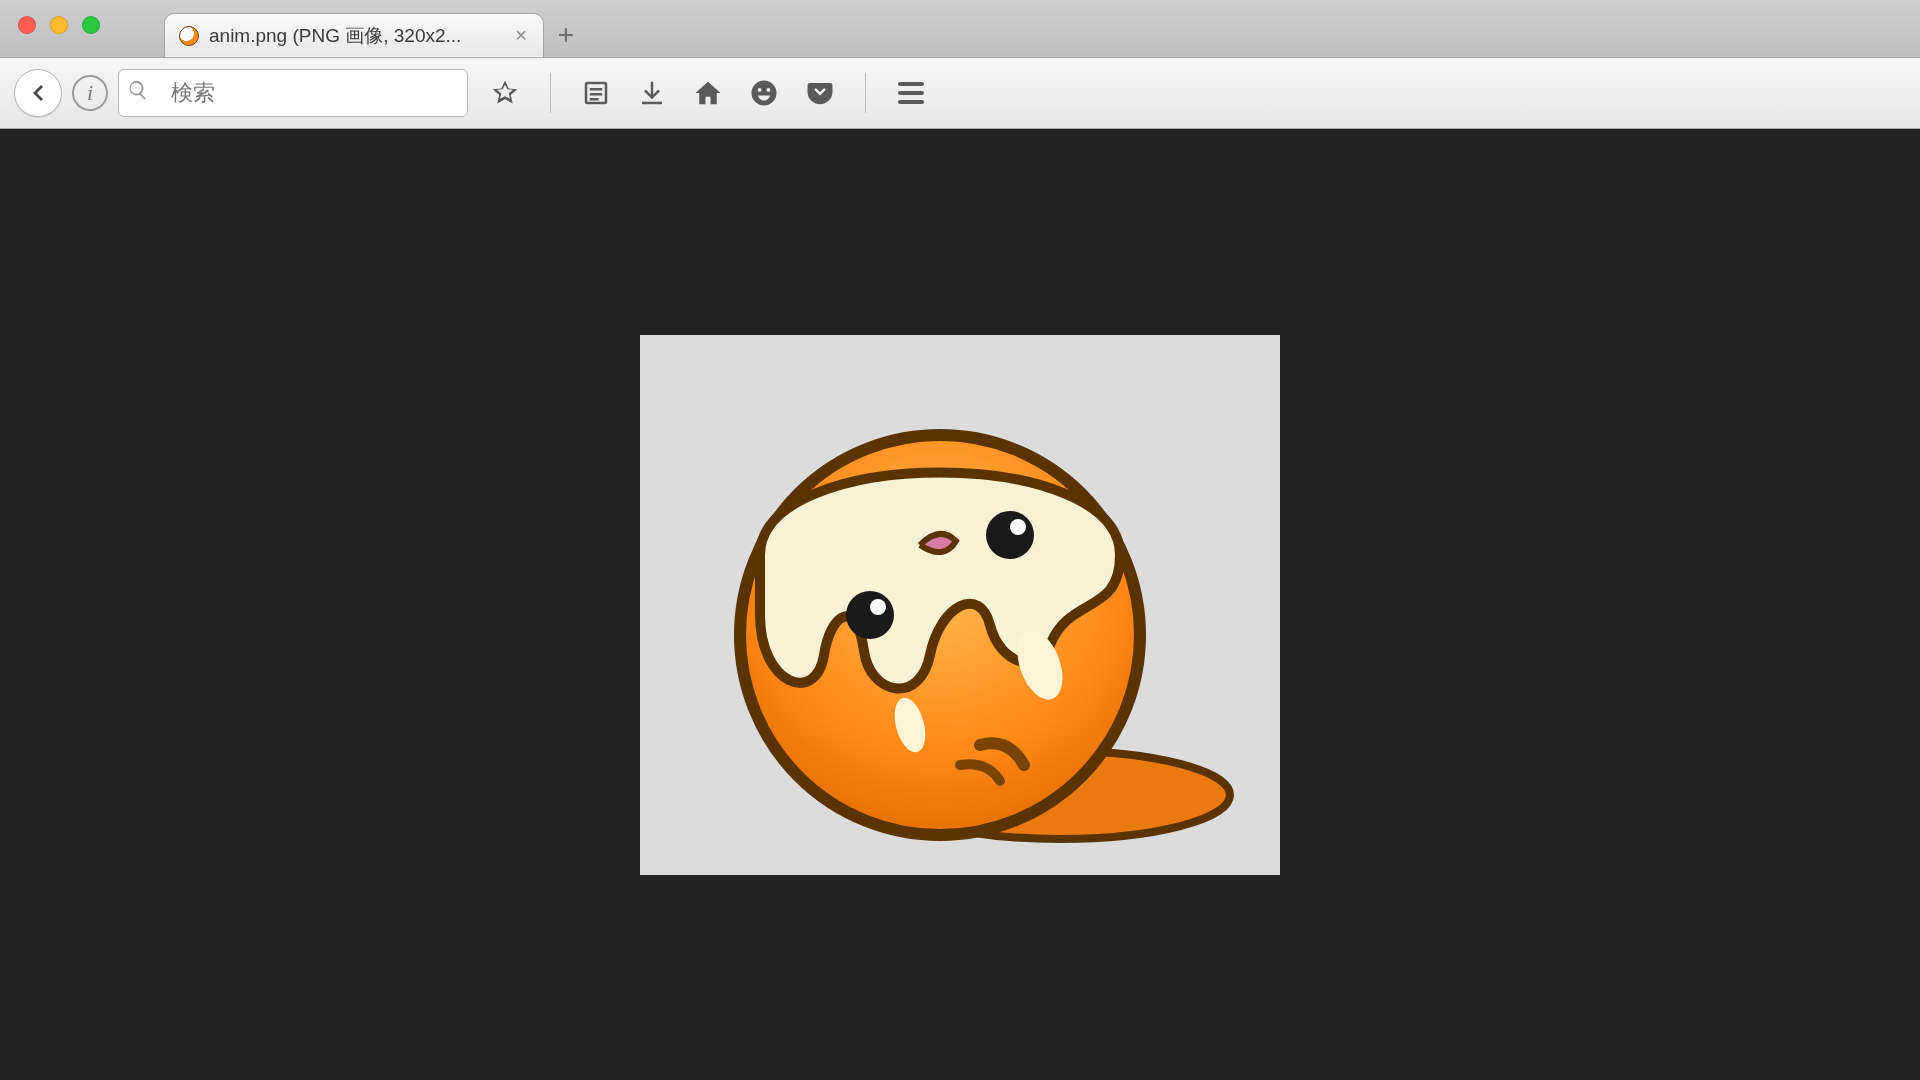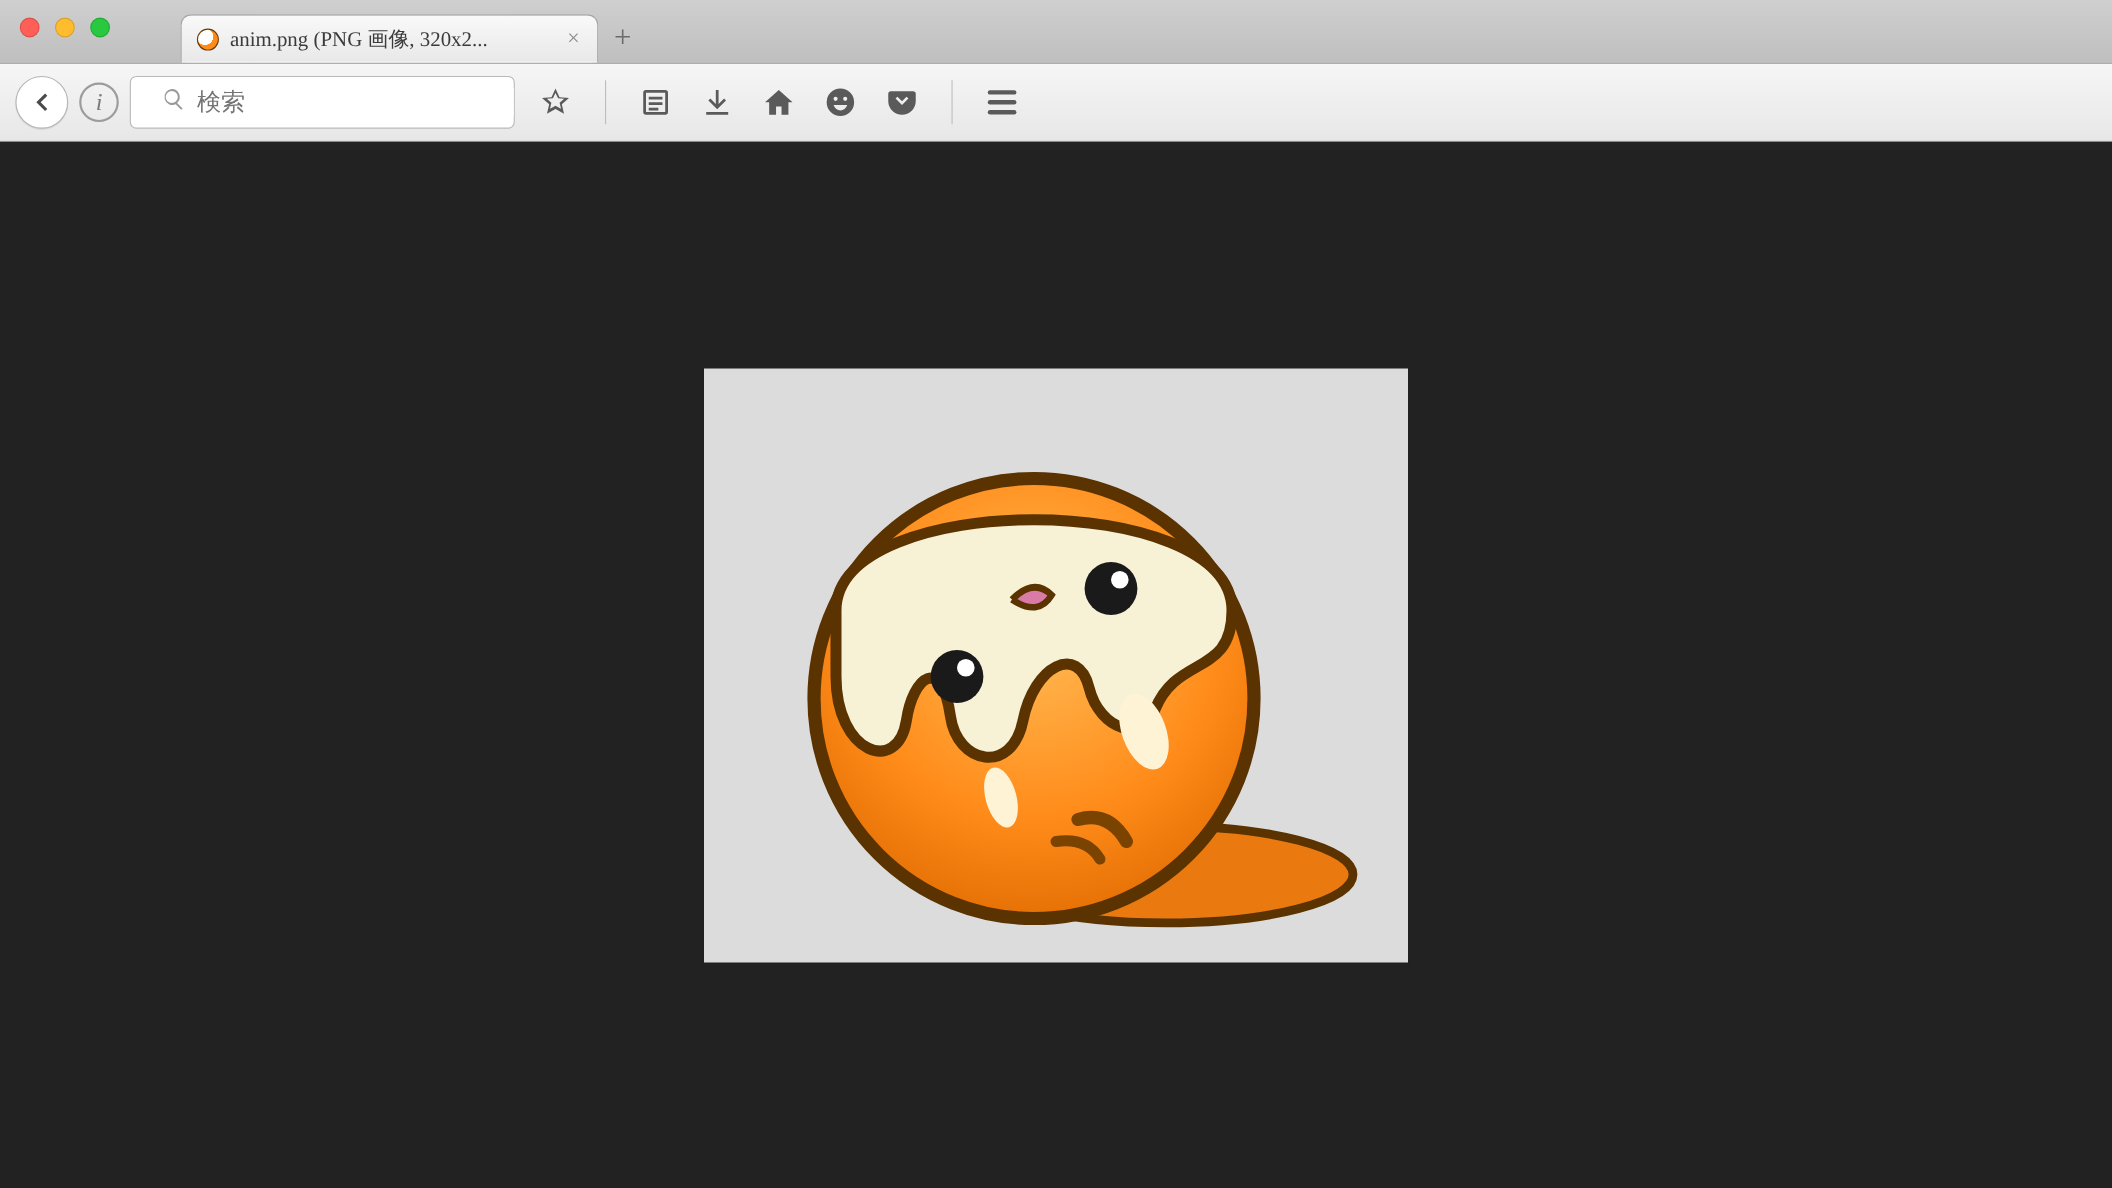--- a/index.html
+++ b/index.html
@@ -15,21 +15,20 @@
 
   
   .tabbar {
     height: 58px;
     display: flex;
     align-items: flex-end;
     padding-left: 14px;
     position: relative;
     background: linear-gradient(#cfcfcf,#bfbfbf);
     border-bottom: 1px solid #a2a2a2;
-    font-family: Liberation Serif, serif;
   }
   .traffic-lights {
     position: absolute;
     top: 16px; left: 18px;
     display: flex; gap: 14px;
   }
   .tl { width: 18px; height: 18px; border-radius: 50%; box-shadow: inset 0 0 0 1px rgba(0,0,0,.15); }
   .tl.red    { background:#ff5f57; }
   .tl.yellow { background:#febc2e; }
   .tl.green  { background:#28c840; }
@@ -80,21 +79,21 @@
     flex:1; height:48px;
     background:#fff; border:1px solid #b9b9b9; border-radius:6px;
     display:flex; align-items:center; padding:0 10px 0 14px;
     font-size:24px; color:#2b2b2b;
   }
   .urlbar .url { flex:1; white-space:nowrap; overflow:hidden; text-overflow:ellipsis; }
   .urlbar .reload { color:#6b6b6b; padding:0 10px; border-left:1px solid #d5d5d5; margin-left:10px; cursor:pointer; font-size:22px; }
   .searchbar {
     width:350px; height:48px;
     background:#fff; border:1px solid #b9b9b9; border-radius:6px;
-    display:flex; align-items:center; padding:0 28px; gap:10px;
+    display:flex; align-items:center; padding:0 8px; gap:22px;
   }
   .searchbar input {
     border:none; outline:none; flex:1; font-size:22px; color:#333;
   }
   .searchbar .mag { color:#9a9a9a; font-size:22px; }
 
   .tool-icons { display:flex; align-items:center; gap:22px; padding:0 6px 0 10px; }
   .ticon { width:34px; height:34px; display:flex; align-items:center; justify-content:center; color:#5a5a5a; cursor:pointer; }
   .ticon svg { width:30px; height:30px; fill:#5a5a5a; }
   .sep { width:1px; height:40px; background:#bdbdbd; margin:0 6px; }

